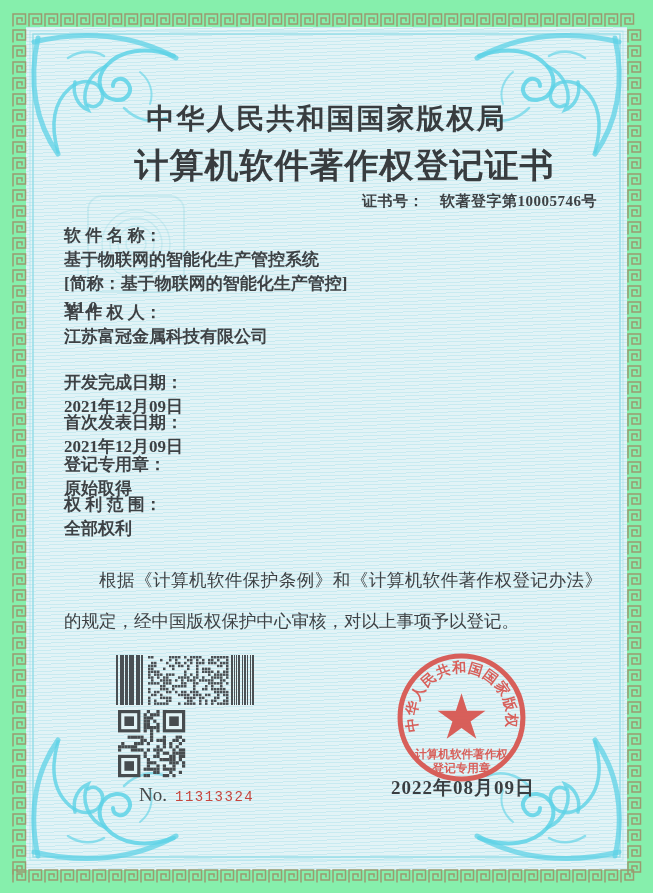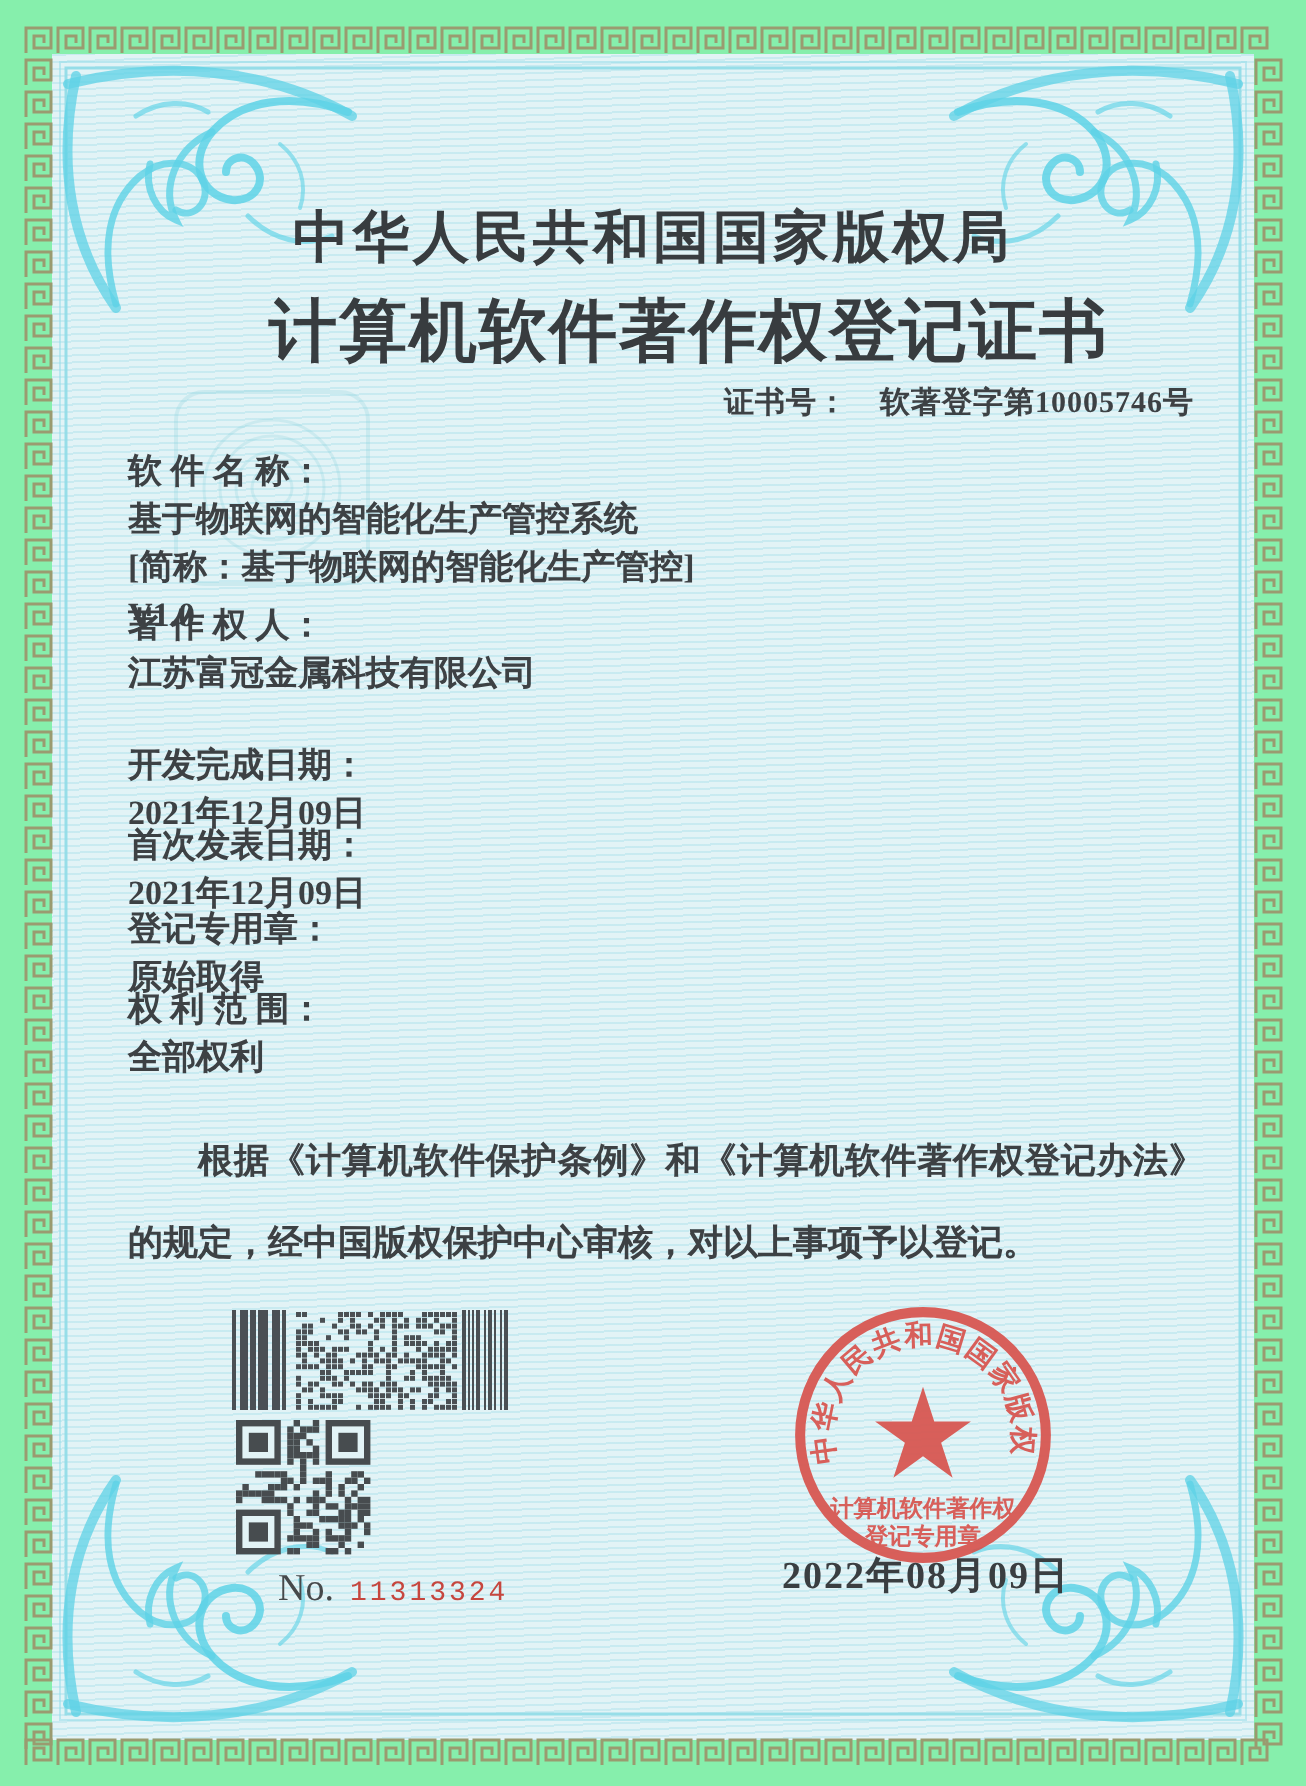--- a/index.html
+++ b/index.html
@@ -20,21 +20,21 @@
   svg.deco{position:absolute;left:0;top:0;z-index:1;pointer-events:none;}
   .content{position:absolute;left:0;top:0;width:653px;height:893px;z-index:2;}
   .abs{position:absolute;}
   .title1{top:100px;left:0;width:653px;text-align:center;font-size:28px;font-weight:700;letter-spacing:2px;color:#383c3f;}
   .title2{top:143px;left:18px;width:653px;text-align:center;font-size:34px;font-weight:700;letter-spacing:1px;color:#383c3f;}
   .certno{top:192px;right:56px;font-size:15px;font-weight:700;letter-spacing:.5px;}
   .certno .cv{margin-left:16px;}
   .row{left:64px;display:flex;font-size:17px;font-weight:700;line-height:24px;flex-direction:column;}
   .row .lab{width:131px;flex:none;white-space:nowrap;}
   .row .val{white-space:nowrap;}
-  .statement{top:560px;left:64px;width:538px;font-size:17.5px;font-weight:700;line-height:41px;text-indent:2em;text-align:justify;margin:0;}
+  .statement{top:560px;left:64px;width:538px;font-size:17.5px;font-weight:400;line-height:41px;text-indent:2em;text-align:justify;margin:0;}
   .serial{top:784px;left:99px;font-size:19px;}
   .serial .pfx{color:#46494b;margin-left:40px;}
   .serial .num{font-family:"Liberation Mono","DejaVu Sans Mono",monospace;color:#c6463e;letter-spacing:1.5px;margin-left:8px;font-size:14px;}
   .issue-date{top:775px;left:391px;font-size:19px;font-weight:700;letter-spacing:1px;color:#3a3e41;}
   #barcode-svg{position:absolute;left:116px;top:655px;}
   #qr-svg{position:absolute;left:118px;top:710px;}
   #seal-svg{position:absolute;left:391px;top:647px;}
   .seal-text{font-family:"Liberation Serif","DejaVu Serif",serif;font-weight:700;}
 </style>
 </head>

